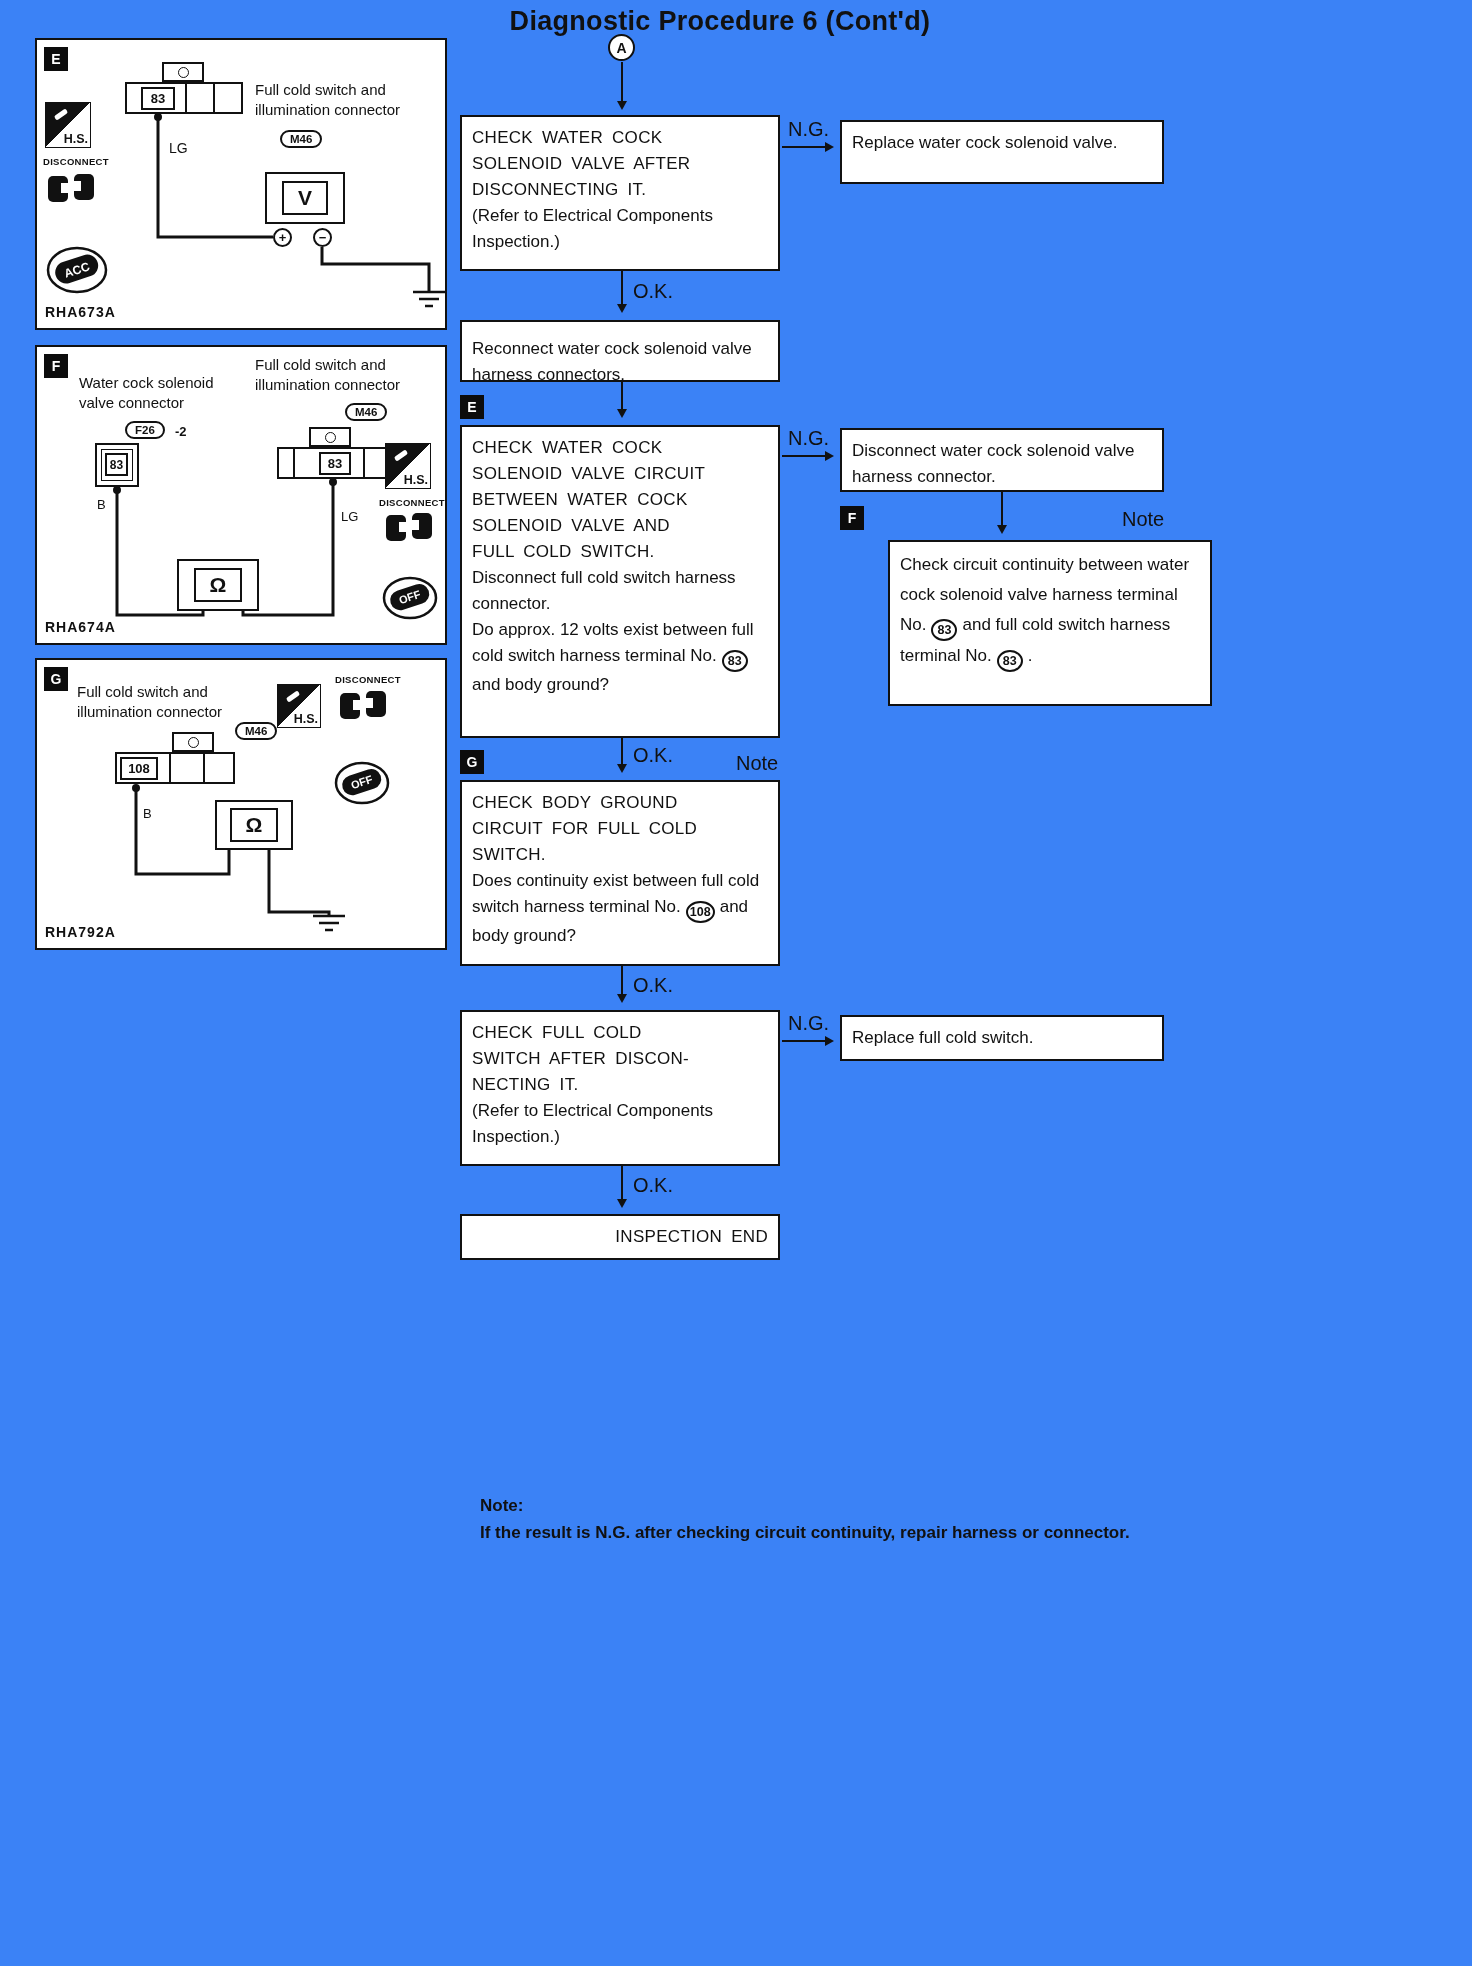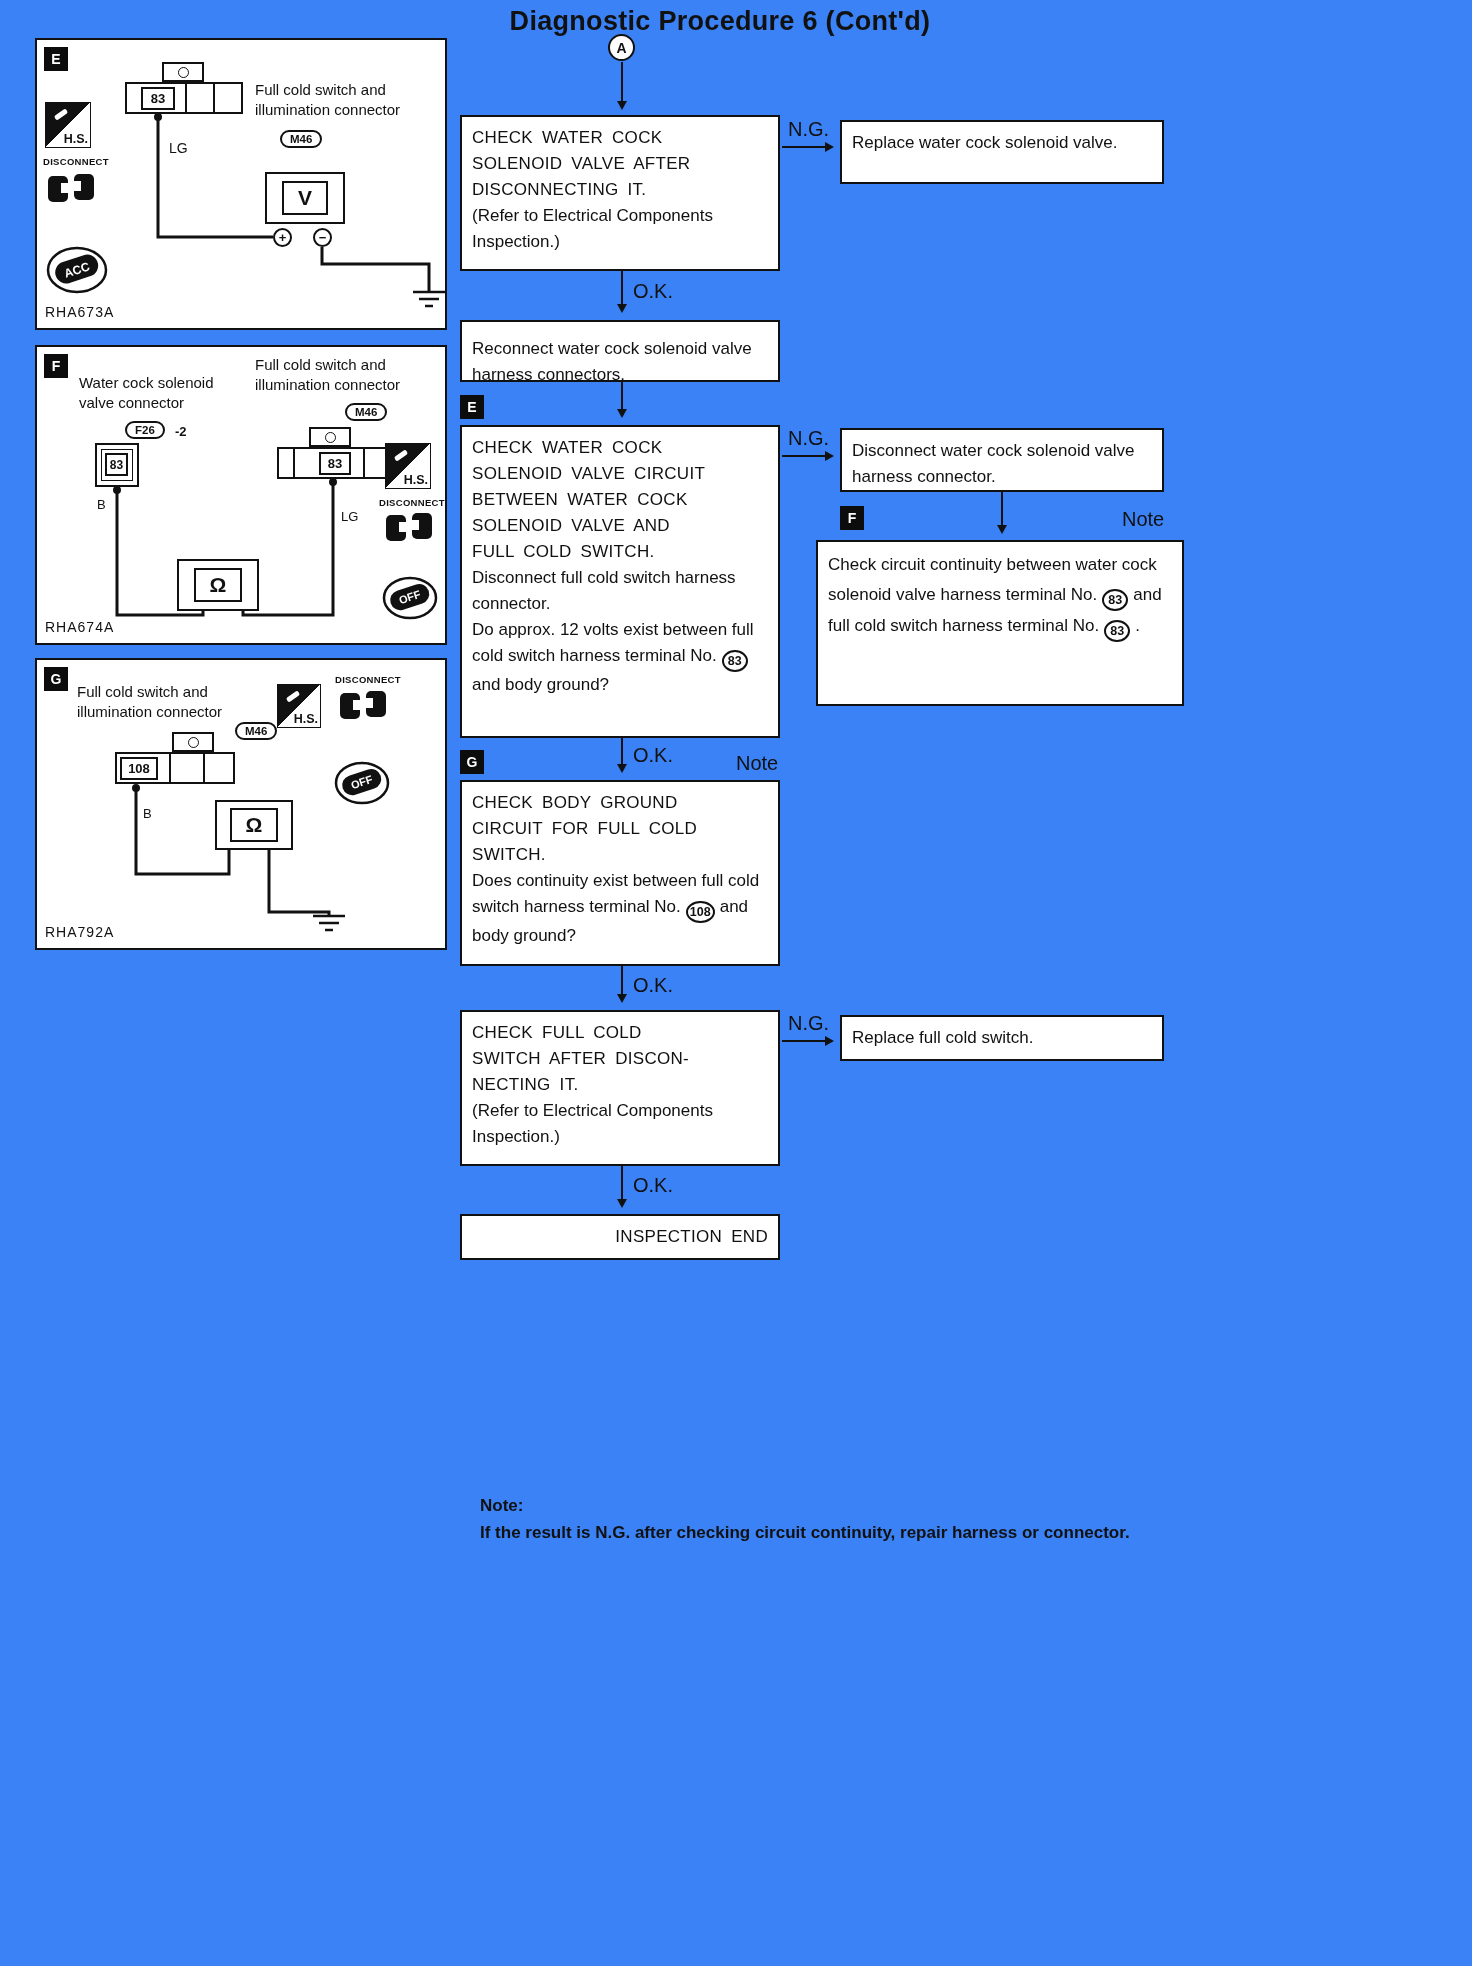--- a/index.html
+++ b/index.html
@@ -33,21 +33,21 @@
 
   
   .circ{display:inline-block;min-width:26px;height:22px;border:2px solid #111;border-radius:50%;
       font-size:12.5px;line-height:18px;text-align:center;font-weight:bold;margin:0 5px;
       vertical-align:-4px;padding:0 2px;background:#fff}
 
   
   .panel{position:absolute;border:2px solid #111;background:#fff}
   .panel-caption{position:absolute;font-size:15px;line-height:1.35}
   .small-label{position:absolute;font-size:13px;font-weight:bold}
-  .figid{position:absolute;font-size:14px;font-weight:normal;letter-spacing:1px}
+  .figid{position:absolute;font-size:14px;font-weight:bold;letter-spacing:1px}
   .oval{position:absolute;border:2px solid #111;border-radius:14px;padding:1px 8px;
       font-size:11.5px;font-weight:bold;background:#fff}
   .disc-label{position:absolute;font-size:9.5px;font-weight:bold;letter-spacing:.3px}
 
   .hs-icon{position:absolute;border:1.5px solid #111;
       background:linear-gradient(to bottom right,#111 0 49.5%,#fff 50%)}
   .hs-icon::before{content:"";position:absolute;left:8px;top:9px;width:14px;height:5px;background:#fff;
       border-radius:2px;transform:rotate(-35deg)}
   .hs-text{position:absolute;right:2px;bottom:1px;font-size:12.5px;font-weight:bold;color:#111}
 
@@ -247,21 +247,21 @@
     </div>
   </div>
   <div class="lbl" style="left:788px;top:427px">N.G.</div>
   <div class="hline arr" style="left:782px;top:455px;width:48px"></div>
   <div class="fbox" style="left:840px;top:428px;width:324px;height:64px">
     <div>Disconnect water cock solenoid valve harness connector.</div>
   </div>
   <div class="sq" style="left:840px;top:506px">F</div>
   <div class="lbl" style="left:1122px;top:508px">Note</div>
   <div class="vline arr" style="left:1001px;top:492px;height:38px"></div>
-  <div class="fbox" style="left:816px;top:540px;width:368px;height:166px;line-height:30px">
+  <div class="fbox" style="left:888px;top:540px;width:324px;height:166px;line-height:30px">
     <span>Check circuit continuity between water cock solenoid valve harness terminal No.</span><span class="circ">83</span><span>and full cold switch harness terminal No.</span><span class="circ">83</span><span>.</span>
   </div>
 
   <div class="lbl" style="left:633px;top:744px">O.K.</div>
   <div class="vline arr" style="left:621px;top:738px;height:31px"></div>
   <div class="sq" style="left:460px;top:750px">G</div>
   <div class="lbl" style="left:736px;top:752px">Note</div>
 
   <div class="fbox" style="left:460px;top:780px;width:320px;height:186px">
     <div class="caps">CHECK BODY GROUND</div>

